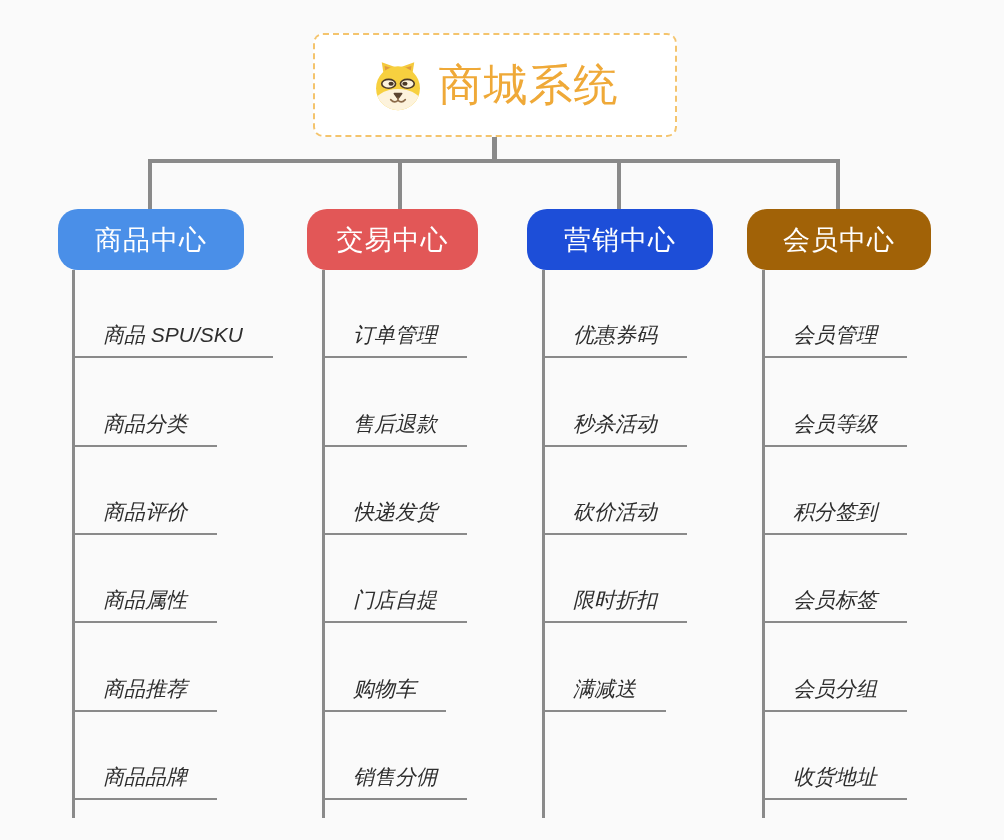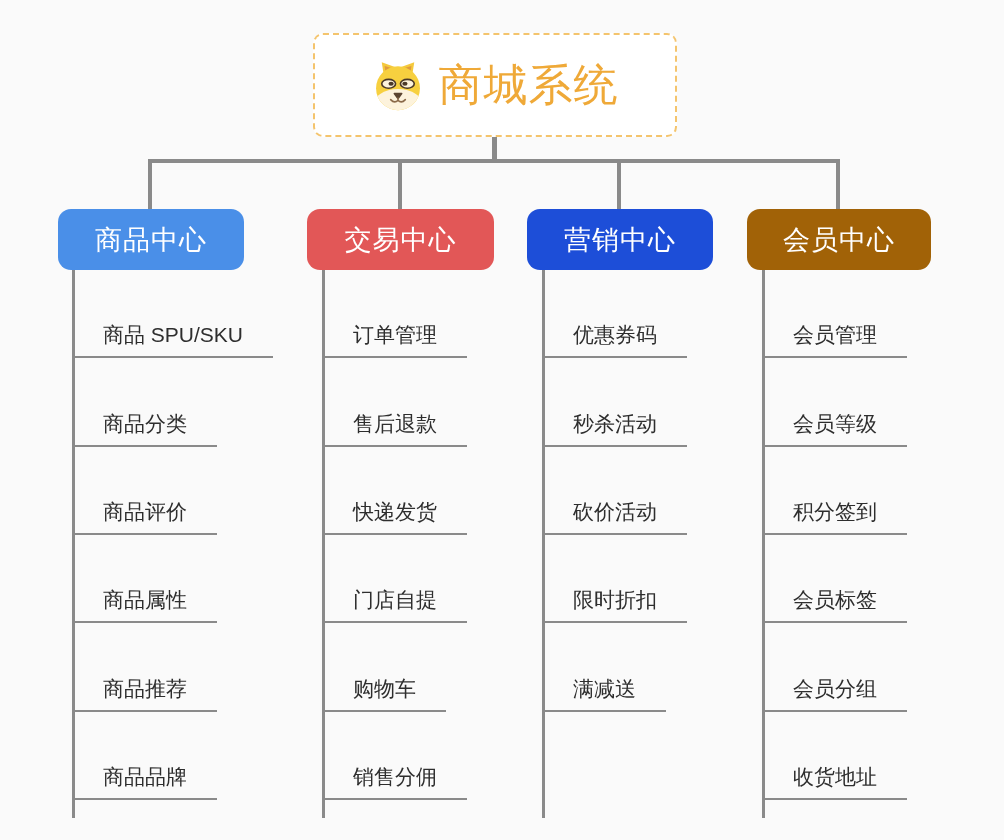--- a/index.html
+++ b/index.html
@@ -34,34 +34,35 @@
   
   .line{position:absolute;background:var(--connector);}
   .root-drop{left:492px;top:136px;width:5px;height:26px;}
   .hline{left:148px;top:159px;width:692px;height:4px;}
   .drop{top:161px;width:4px;height:49px;}
   .d0{left:148px}.d1{left:398px}.d2{left:617px}.d3{left:836px}
 
   
   .branch{
     position:absolute;top:209px;height:61px;
-    border-radius:13px;
+    border-radius:20px;
     color:#fff;font-size:27px;letter-spacing:1px;
     display:flex;align-items:center;justify-content:center;
     cursor:default;
   }
   .b0{left:58px;width:186px}
-  .b1{left:307px;width:187px}
+  .b1{left:307px;width:171px}
   .b2{left:527px;width:186px}
   .b3{left:747px;width:184px}
 
   
   .col{
     position:absolute;top:270px;height:548px;
     border-left:3px solid var(--connector);
+    font-style:italic;
   }
   .c0{left:72px}.c1{left:322px}.c2{left:542px}.c3{left:762px}
   .leaf{height:88.33px;display:flex;align-items:flex-end;}
   .leaf-label{
     display:inline-block;white-space:nowrap;
     border-bottom:2px solid var(--connector);
     padding:0 30px 9px 28px;
     font-size:21px;line-height:1.15;color:var(--leaf-text);
     cursor:default;
   }

